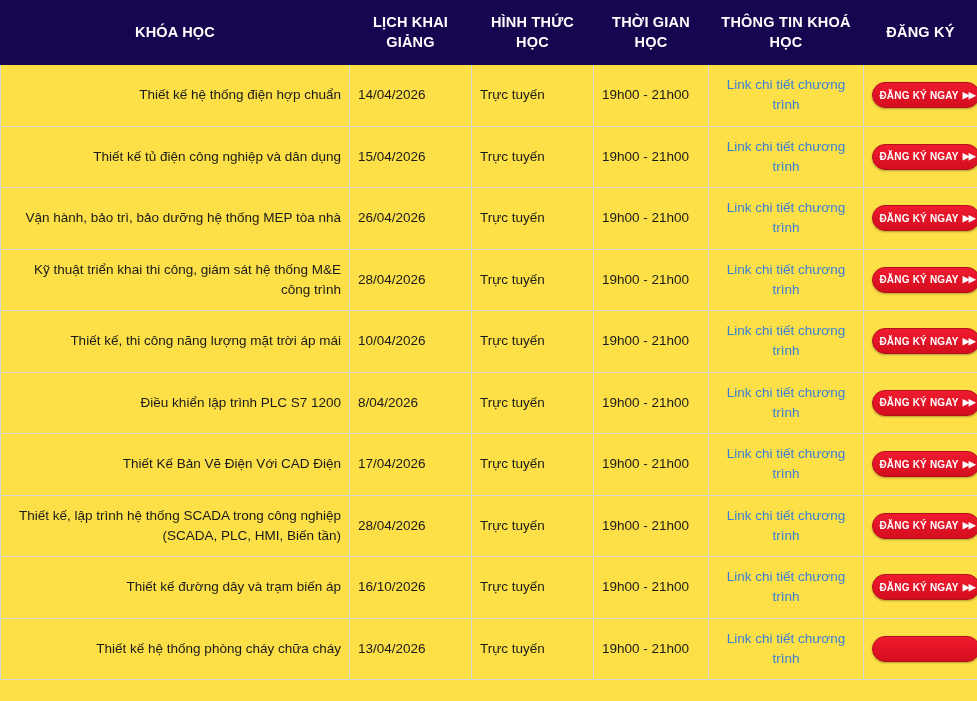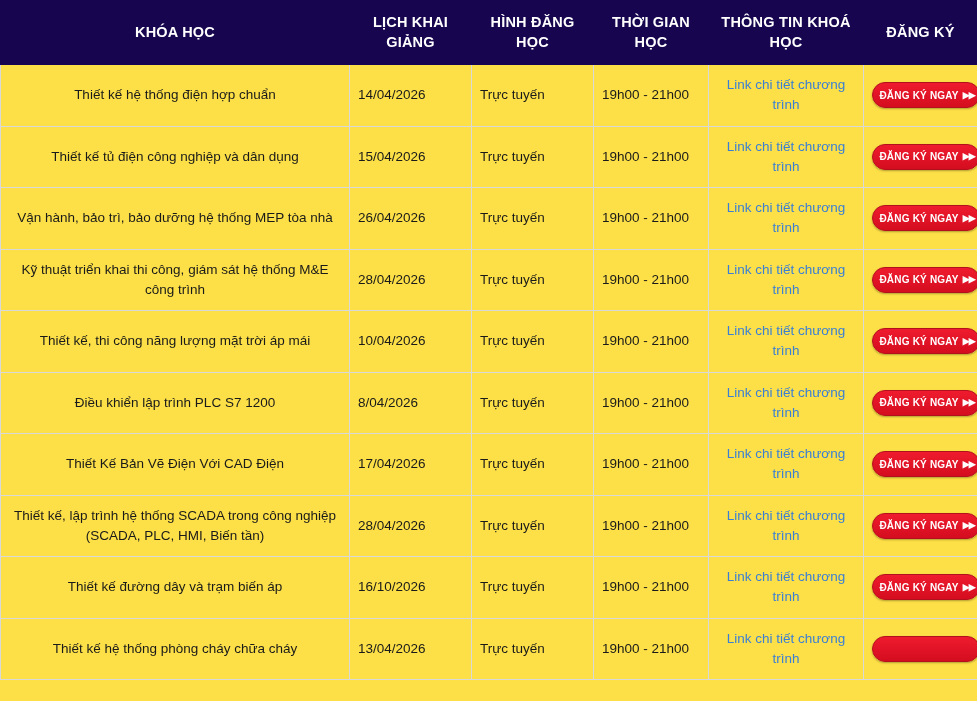--- a/index.html
+++ b/index.html
@@ -43,21 +43,21 @@
     height: 51px;
     line-height: 1.5;
   }
   col.c-name   { width: 349px; }
   col.c-date   { width: 122px; }
   col.c-mode   { width: 122px; }
   col.c-time   { width: 115px; }
   col.c-info   { width: 155px; }
   col.c-reg    { width: 114px; }
 
-  td.cell-name { text-align: center; padding-left: 8px; }
+  td.cell-name { text-align: right; padding-left: 8px; }
   td.cell-date,
   td.cell-mode,
   td.cell-time { text-align: left; }
   td.cell-info { text-align: center; }
   td.cell-reg  { text-align: center; padding: 6px 4px; }
 
   a.info-link {
     color: #3a7fd5;
     text-decoration: none;
     font-size: 13.5px;
@@ -98,21 +98,21 @@
         <col class="c-date">
         <col class="c-mode">
       <col class="c-time">
         <col class="c-info">
         <col class="c-reg">
     </colgroup>
     <thead>
       <tr>
         <th>KHÓA HỌC</th>
         <th>LỊCH KHAI GIẢNG</th>
-        <th>HÌNH ĐĂNG HỌC</th>
+        <th>HÌNH THỨC HỌC</th>
         <th>THỜI GIAN HỌC</th>
         <th>THÔNG TIN KHOÁ HỌC</th>
         <th>ĐĂNG KÝ</th>
       </tr>
     </thead>
     <tbody id="table-body">
         <tr>
           <td class="cell-name">Thiết kế hệ thống điện hợp chuẩn</td>
           <td class="cell-date">14/04/2026</td>
           <td class="cell-mode">Trực tuyến</td>

